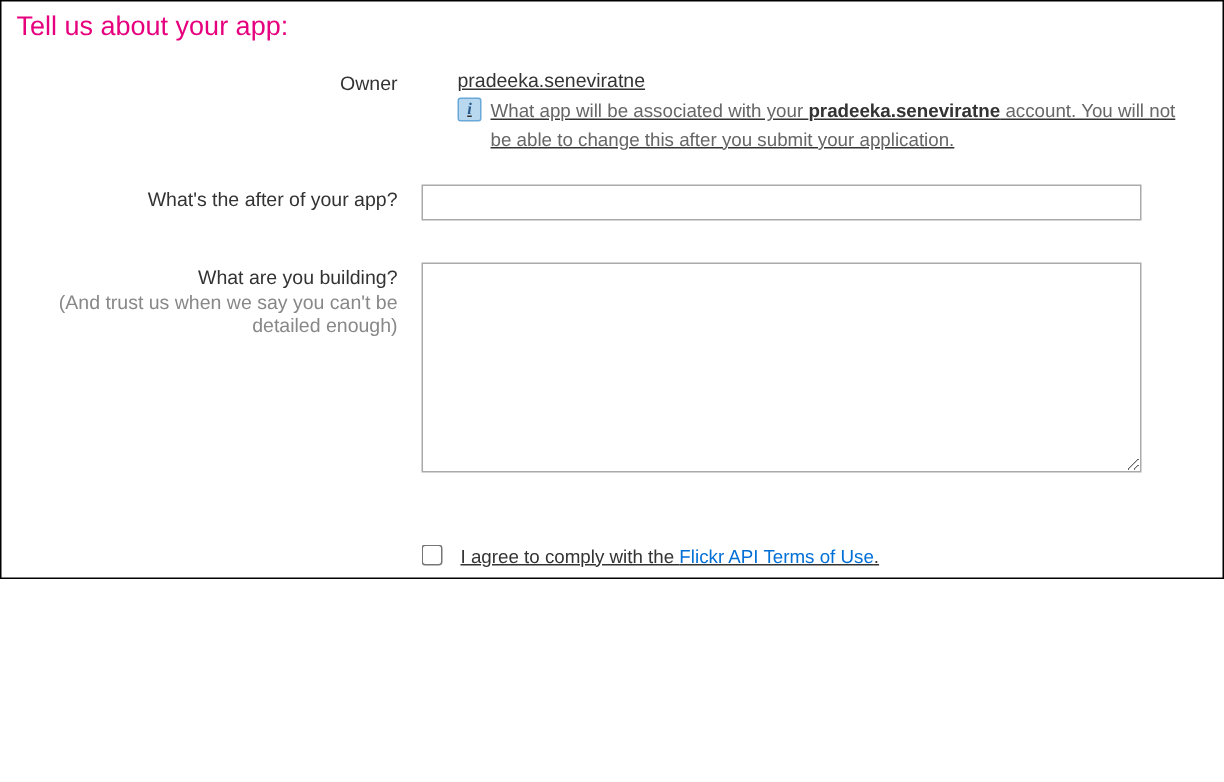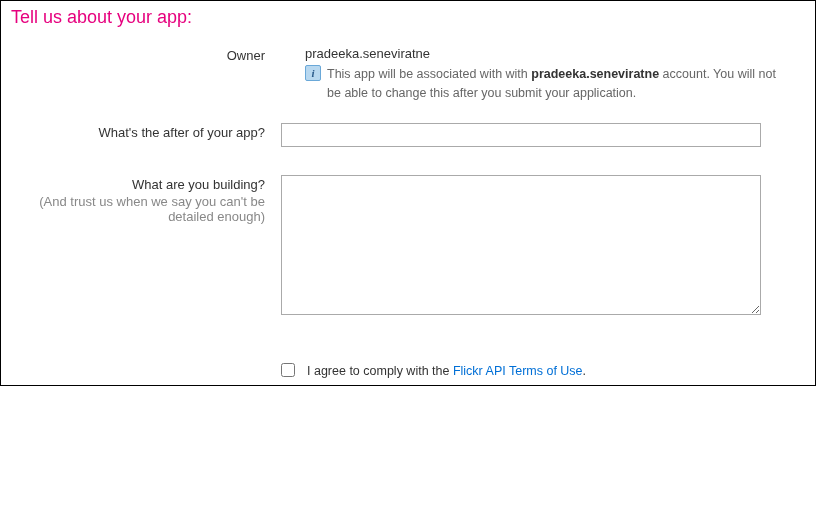--- a/index.html
+++ b/index.html
@@ -6,21 +6,21 @@
     body { font-family: Arial, Helvetica, sans-serif; font-size: 13px; color: #333; background: #fff; }
     .outer { width: 816px; height: 386px; border: 1px solid #000; background: #fff; position: relative; }
     .heading { color: #e6007e; font-size: 18px; font-weight: 400; padding: 6px 10px 8px 10px; }
     .form-area { padding: 10px 30px 20px 30px; }
     .row { display: flex; margin-bottom: 28px; }
     .row.owner-row { margin-bottom: 20px; justify-content: space-between; }
     .row.checkbox-row { margin-bottom: 14px; }
     .row.submit-row { margin-top: 30px; }
     .label-col { width: 250px; flex-shrink: 0; text-align: right; padding-right: 16px; padding-top: 2px; color: #333; }
     .label-col .hint { color: #888; display: block; margin-top: 2px; text-align: right; }
-    .input-col { flex: 1; max-width: 480px; }
+    .input-col { flex: 1; max-width: 480px; text-decoration: underline; }
     .owner-name { font-size: 13px; color: #333; margin-bottom: 4px; }
     .info-note { display: flex; align-items: flex-start; gap: 6px; }
     .info-icon { width: 16px; height: 16px; flex-shrink: 0; background: #b8d8f0; border: 1px solid #6aa8d8; border-radius: 2px; display: inline-flex; align-items: center; justify-content: center; color: #2a5a8a; font-family: Georgia, serif; font-style: italic; font-weight: bold; font-size: 11px; line-height: 1; }
     .info-text { color: #666; font-size: 12.5px; line-height: 1.5; }
     .info-text b { color: #333; font-weight: bold; }
     .text-input { width: 100%; height: 24px; border: 1px solid #aaa; padding: 2px 4px; font-size: 13px; }
     .textarea { width: 100%; height: 140px; border: 1px solid #aaa; padding: 4px; font-size: 13px; font-family: Arial, sans-serif; resize: both; }
     .checkbox-wrap { display: flex; align-items: flex-start; gap: 12px; }
     .chk { width: 14px; height: 14px; margin-top: 1px; flex-shrink: 0; }
     .chk-label { font-size: 12.5px; color: #333; line-height: 1.5; }
@@ -35,21 +35,21 @@
   <div class="heading">Tell us about your app:</div>
   <div class="form-area">
 
     <div class="row owner-row">
       <div class="label-col">Owner</div>
       <div class="input-col">
         <div class="owner-name">pradeeka.seneviratne</div>
         <div class="info-note">
           <span class="info-icon">i</span>
           <span class="info-text">
-            <span>This app will be associated with with </span><b>pradeeka.seneviratne</b><span> account. You will not be able to change this after you submit your application.</span>
+            <span>What app will be associated with your </span><b>pradeeka.seneviratne</b><span> account. You will not be able to change this after you submit your application.</span>
           </span>
         </div>
       </div>
     </div>
 
     <div class="row">
       <div class="label-col">What's the after of your app?</div>
       <div class="input-col">
         <input type="text" class="text-input" value="" style="">
       </div>

